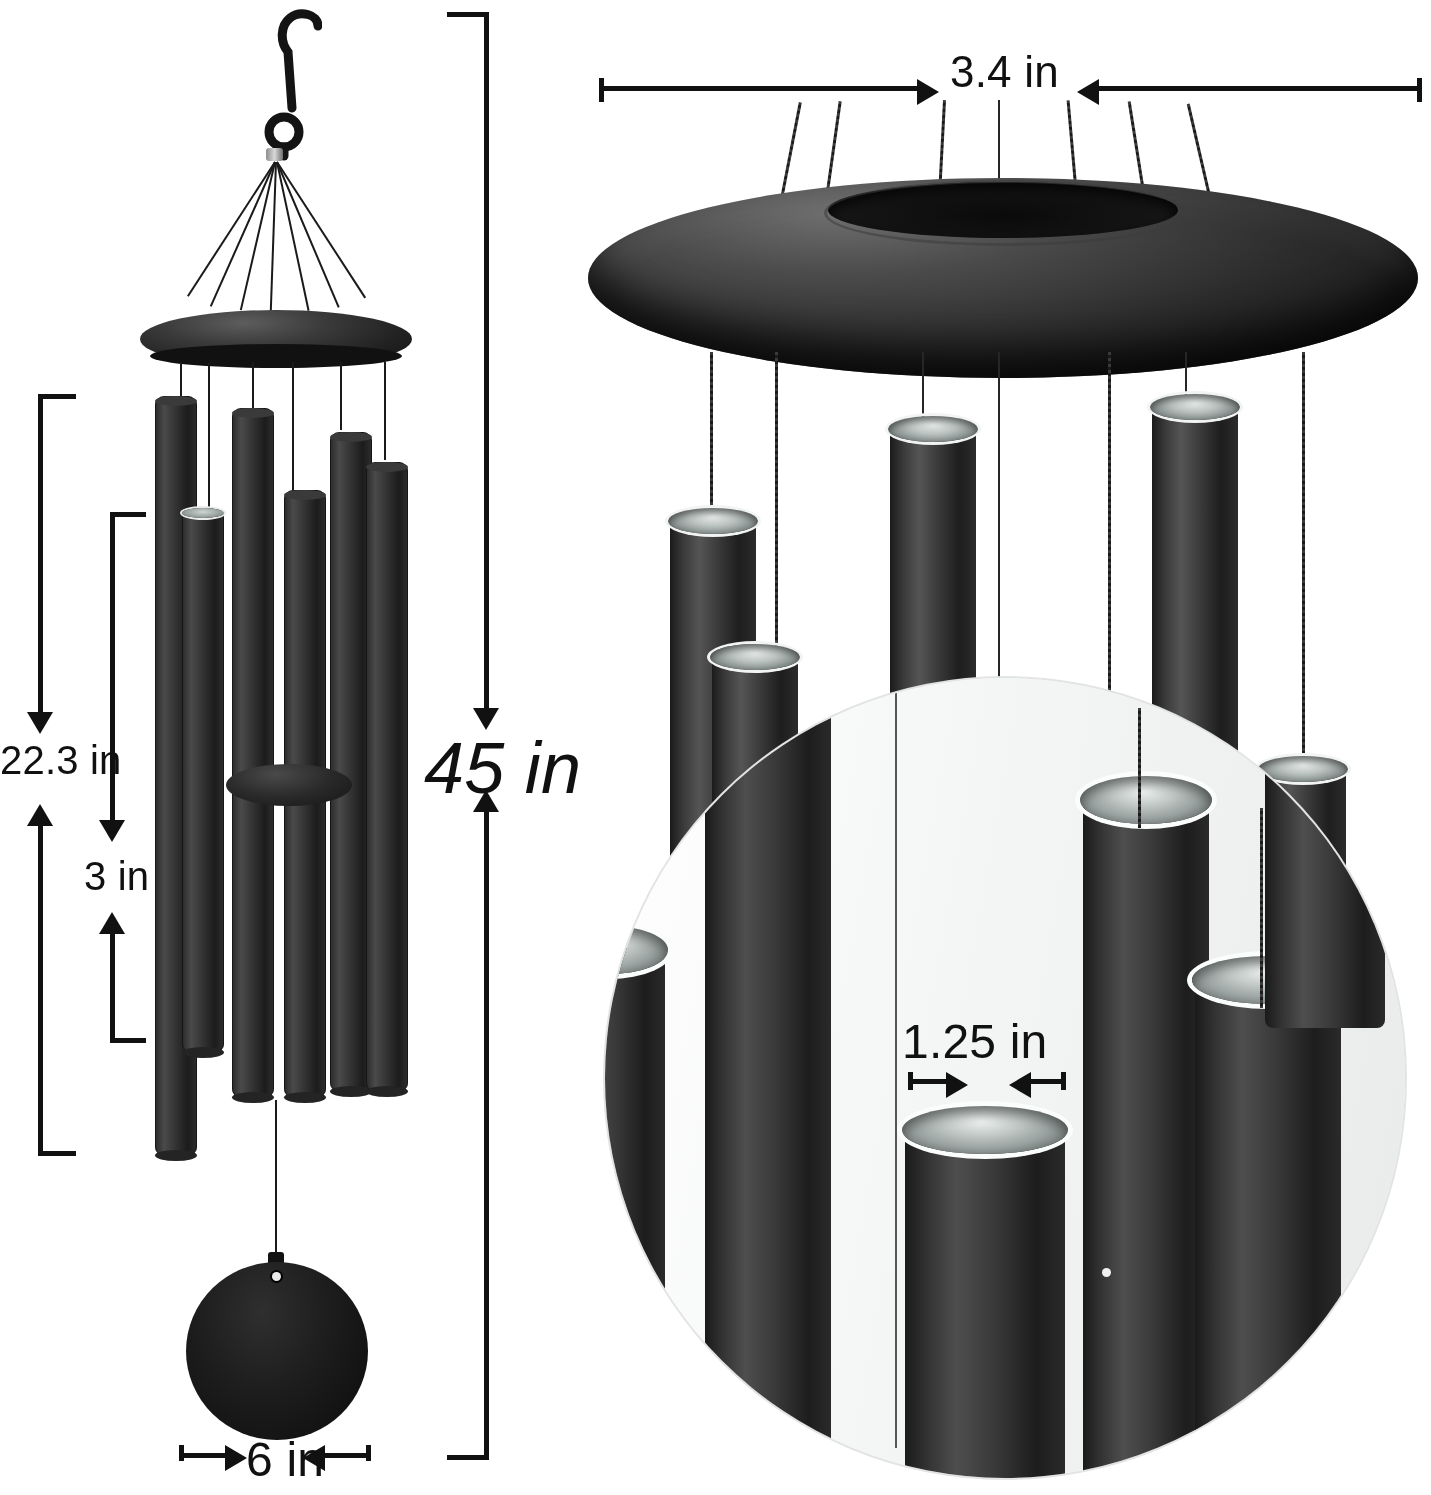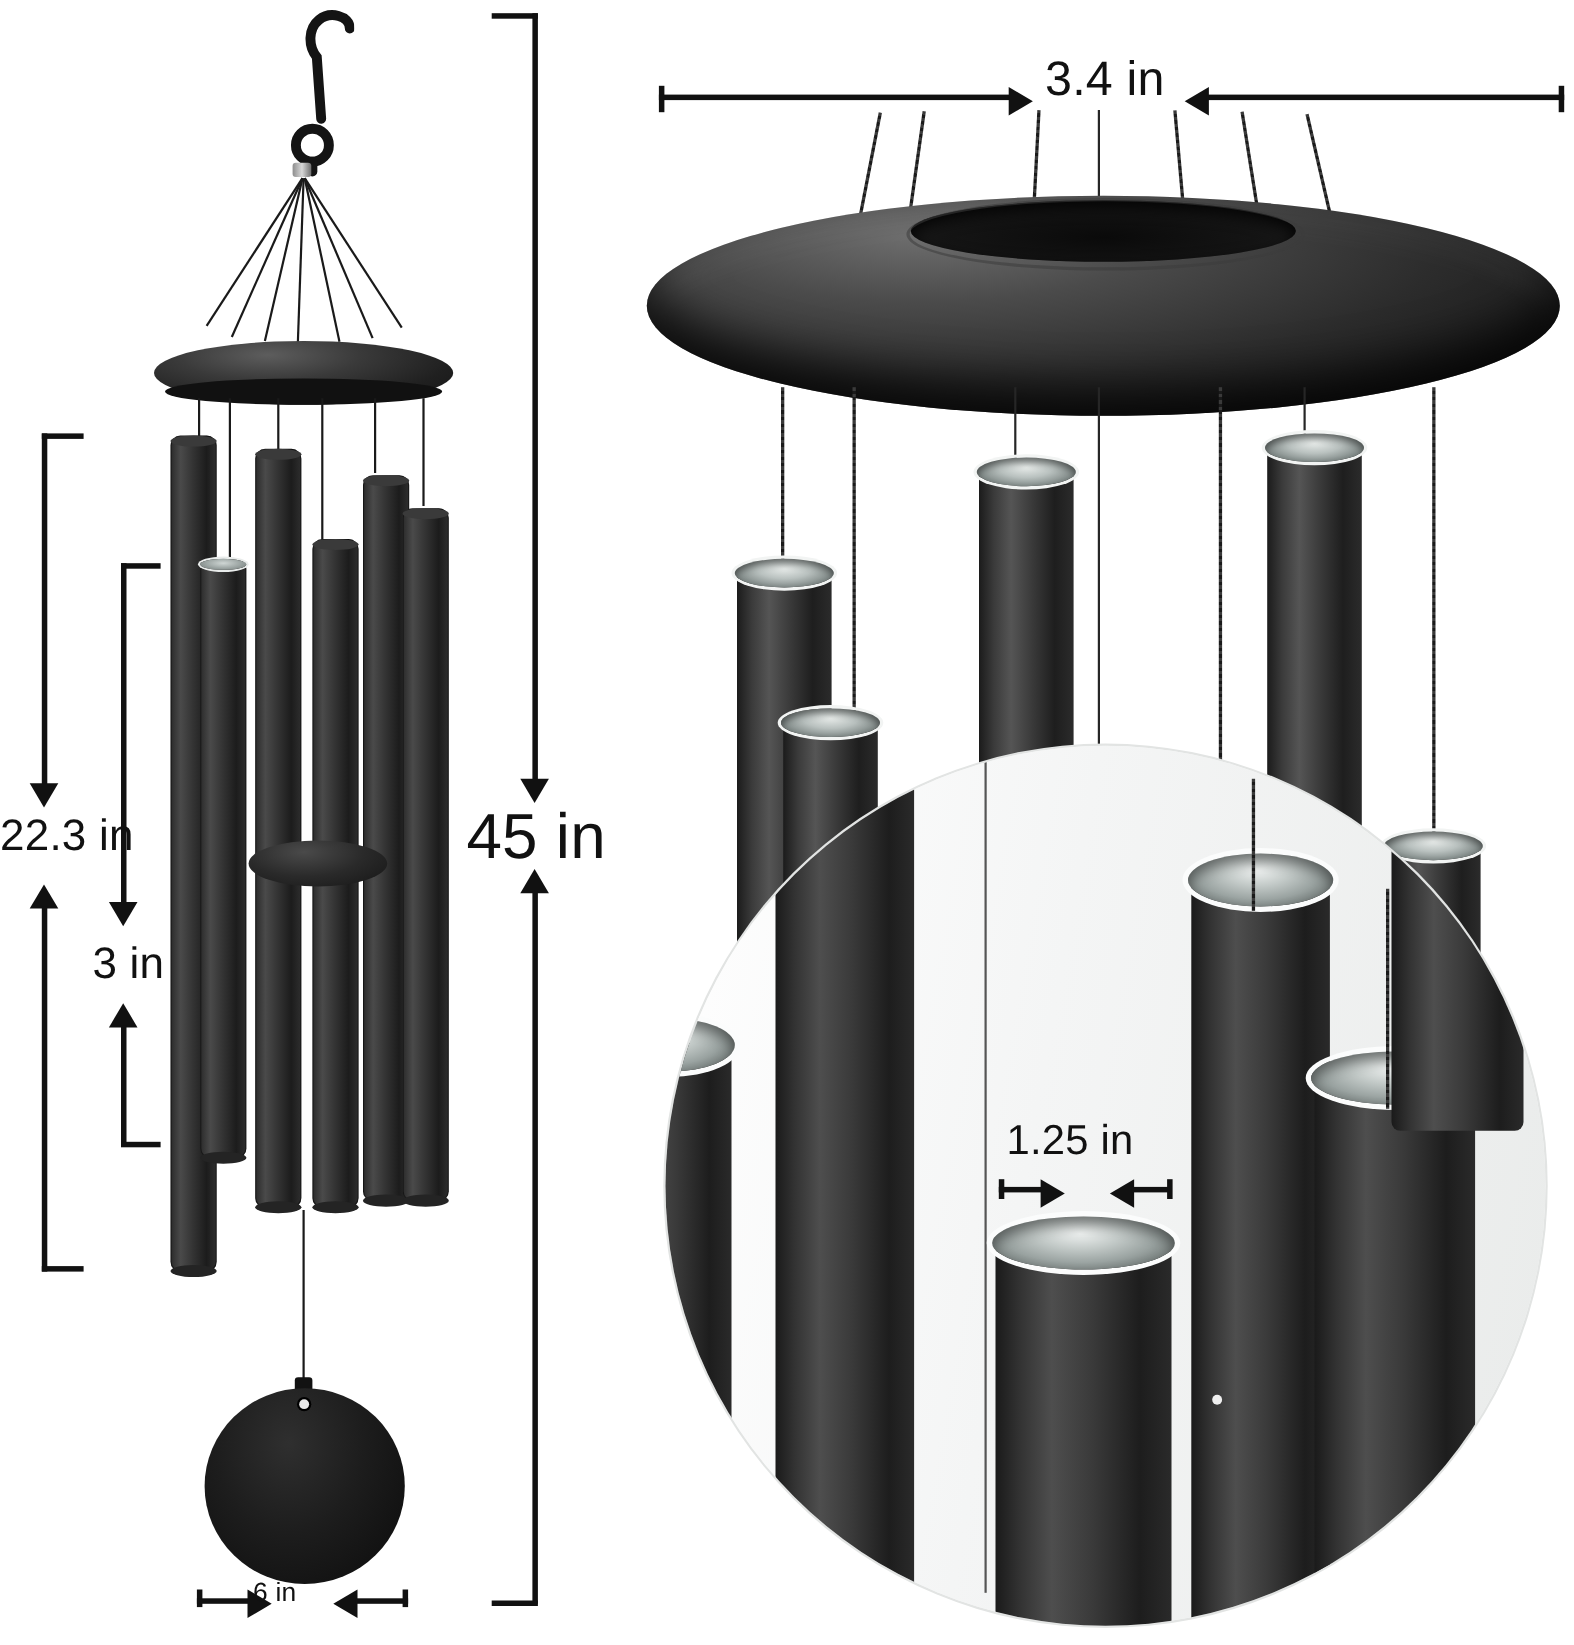--- a/index.html
+++ b/index.html
@@ -4,21 +4,21 @@
 <style>
   html,body{margin:0;padding:0;background:#ffffff;}
   body{width:1431px;height:1495px;position:relative;overflow:hidden;
        font-family:"Liberation Sans","DejaVu Sans",sans-serif;color:#111;}
   .stage{position:absolute;inset:0;background:#fff;}
   .panel{position:absolute;}
 
   
   .dim-label{position:absolute;font-size:40px;font-weight:400;letter-spacing:.2px;
              color:#111;white-space:nowrap;line-height:1;}
-  .dim-label.big{font-size:58px;}
+  .dim-label.big{font-size:72px;font-style:italic;}
   .vline{position:absolute;width:5px;background:#111;}
   .hline{position:absolute;height:5px;background:#111;}
   .tick-h{position:absolute;height:5px;background:#111;}
   .tick-v{position:absolute;width:5px;background:#111;}
   .arrow-down{position:absolute;width:0;height:0;
       border-left:13px solid transparent;border-right:13px solid transparent;
       border-top:22px solid #111;}
   .arrow-up{position:absolute;width:0;height:0;
       border-left:13px solid transparent;border-right:13px solid transparent;
       border-bottom:22px solid #111;}
@@ -164,21 +164,21 @@
     <div class="dim-label" style="left:84px;top:856px;">3 in</div>
 
     <div>
       <div class="tick-v" style="left:179px;top:1445px;height:16px;"></div>
       <div class="hline" style="left:179px;top:1453px;width:48px;"></div>
       <div class="arrow-right" style="left:225px;top:1445px;"></div>
       <div class="arrow-left" style="left:303px;top:1445px;"></div>
       <div class="hline" style="left:323px;top:1453px;width:48px;"></div>
       <div class="tick-v" style="left:366px;top:1445px;height:16px;"></div>
     </div>
-    <div class="dim-label" style="left:230px;top:1436px;font-size:24px;">6 in</div>
+    <div class="dim-label" style="left:246px;top:1436px;font-size:48px;">6 in</div>
   </div>
 
   <div>
     <div class="tick-h" style="left:447px;top:12px;width:42px;"></div>
     <div class="vline" style="left:484px;top:12px;height:700px;"></div>
     <div class="arrow-down" style="left:473px;top:708px;"></div>
     <div class="arrow-up" style="left:473px;top:790px;"></div>
     <div class="vline" style="left:484px;top:810px;height:648px;"></div>
     <div class="tick-h" style="left:447px;top:1455px;width:42px;"></div>
   </div>
@@ -271,16 +271,16 @@
       <div class="speck" style="left:497px;top:590px;"></div>
 
       <div>
         <div class="tick-v" style="left:303px;top:394px;height:18px;"></div>
         <div class="hline" style="left:303px;top:401px;width:40px;"></div>
         <div class="arrow-right" style="left:341px;top:394px;"></div>
         <div class="arrow-left" style="left:404px;top:394px;"></div>
         <div class="hline" style="left:424px;top:401px;width:36px;"></div>
         <div class="tick-v" style="left:456px;top:394px;height:18px;"></div>
       </div>
-      <div class="dim-label" style="left:310px;top:340px;font-size:38px;">1.25 in</div>
+      <div class="dim-label" style="left:297px;top:340px;font-size:48px;">1.25 in</div>
     </div>
   </div>
 </div>
 
 </body></html>

